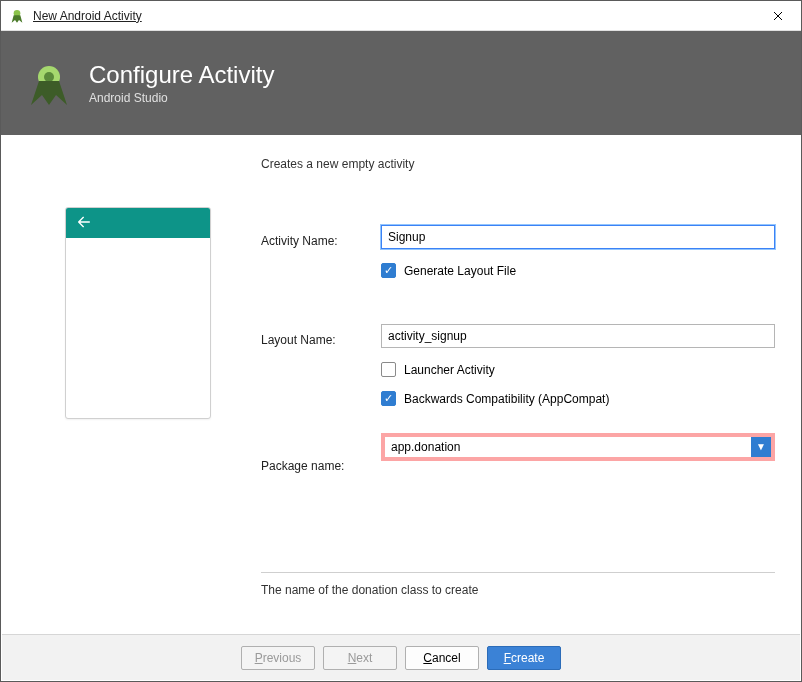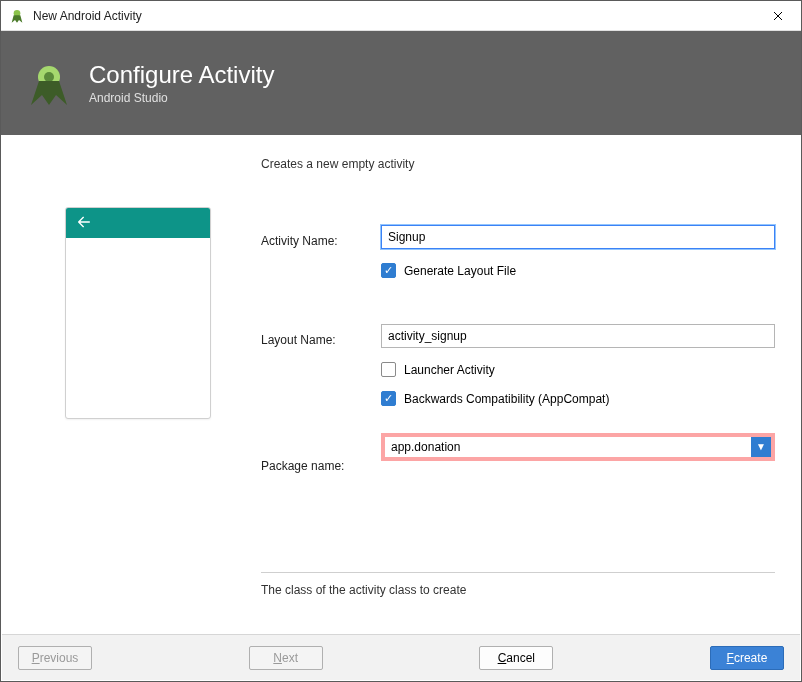--- a/index.html
+++ b/index.html
@@ -20,21 +20,21 @@
       display: flex;
       align-items: center;
       padding: 0 6px 0 8px;
       border-bottom: 1px solid #e0e0e0;
     }
     .titlebar .app-icon {
       width: 16px; height: 16px;
       margin-right: 8px;
       display: inline-flex; align-items: center; justify-content: center;
     }
-    .titlebar .title { font-size: 12px; color: #222; }
+    .titlebar .title { font-size: 12px; color: #222; text-decoration: underline; }
     .titlebar .spacer { flex: 1; }
     .titlebar .close {
       width: 34px; height: 24px;
       display: inline-flex; align-items: center; justify-content: center;
       font-size: 14px;
       cursor: default;
     }
     
     .banner {
       background: #616161;
@@ -185,21 +185,21 @@
     
     .footer {
       position: absolute;
       left: 1px; right: 1px;
       bottom: 1px;
       height: 46px;
       background: #f2f2f2;
       border-top: 1px solid #d6d6d6;
       display: flex;
       align-items: center;
-      justify-content: space-between;
+      justify-content: center;
       padding: 0 16px;
       gap: 8px;
     }
     .btn {
       min-width: 74px;
       height: 24px;
       border: 1px solid #b0b0b0;
       background: #fdfdfd;
       font-family: inherit;
       font-size: 12px;
@@ -306,21 +306,21 @@
       <div class="field-label">Package name:</div>
       <div class="dropdown">
         <div class="dd-value">app.donation</div>
         <div class="dd-btn">
           <span>▼</span>
         </div>
       </div>
     </div>
 
     <hr class="divider-sep">
-    <div class="help-text">The class of the activity class to create</div>
+    <div class="help-text">The name of the donation class to create</div>
   </div>
 </div>
 
 <div class="footer">
   <button class="btn" disabled=""><span class="underline">P</span><span>revious</span></button>
   <button class="btn" disabled=""><span class="underline">N</span><span>ext</span></button>
   <button class="btn"><span class="underline">C</span><span>ancel</span></button>
   <button class="btn primary"><span class="underline">F</span><span>create</span></button>
 </div>
 

